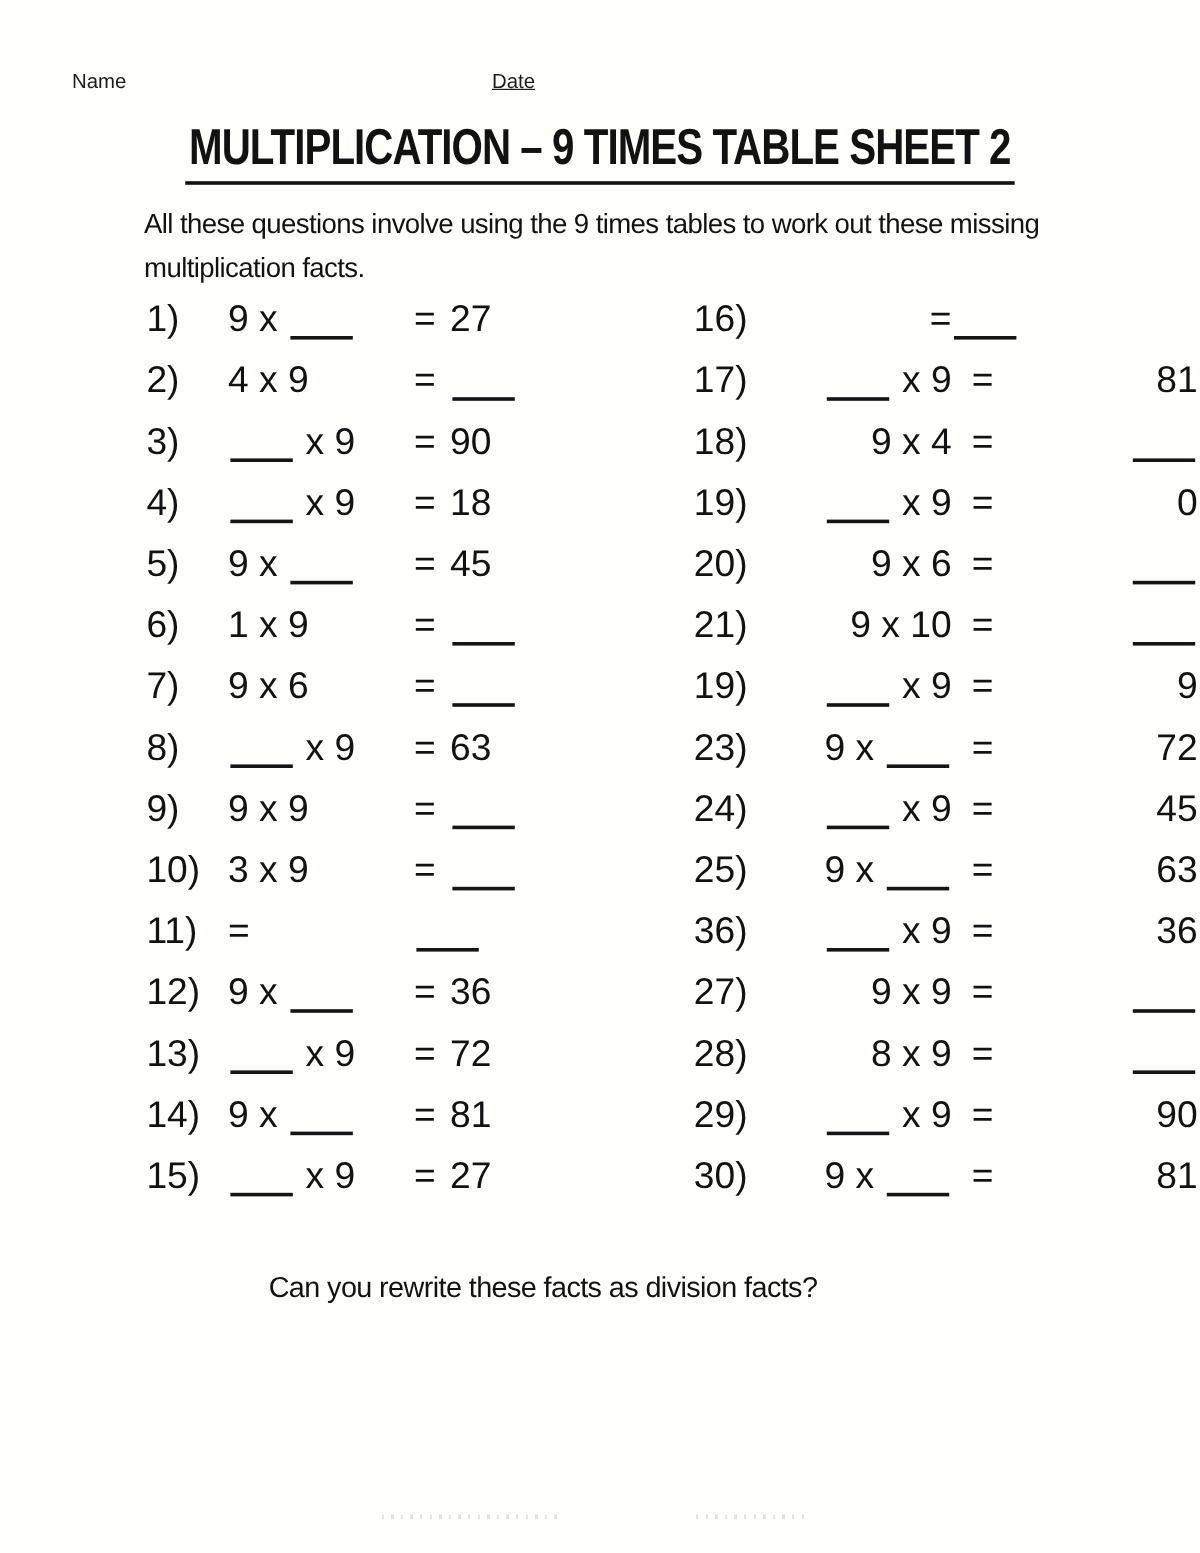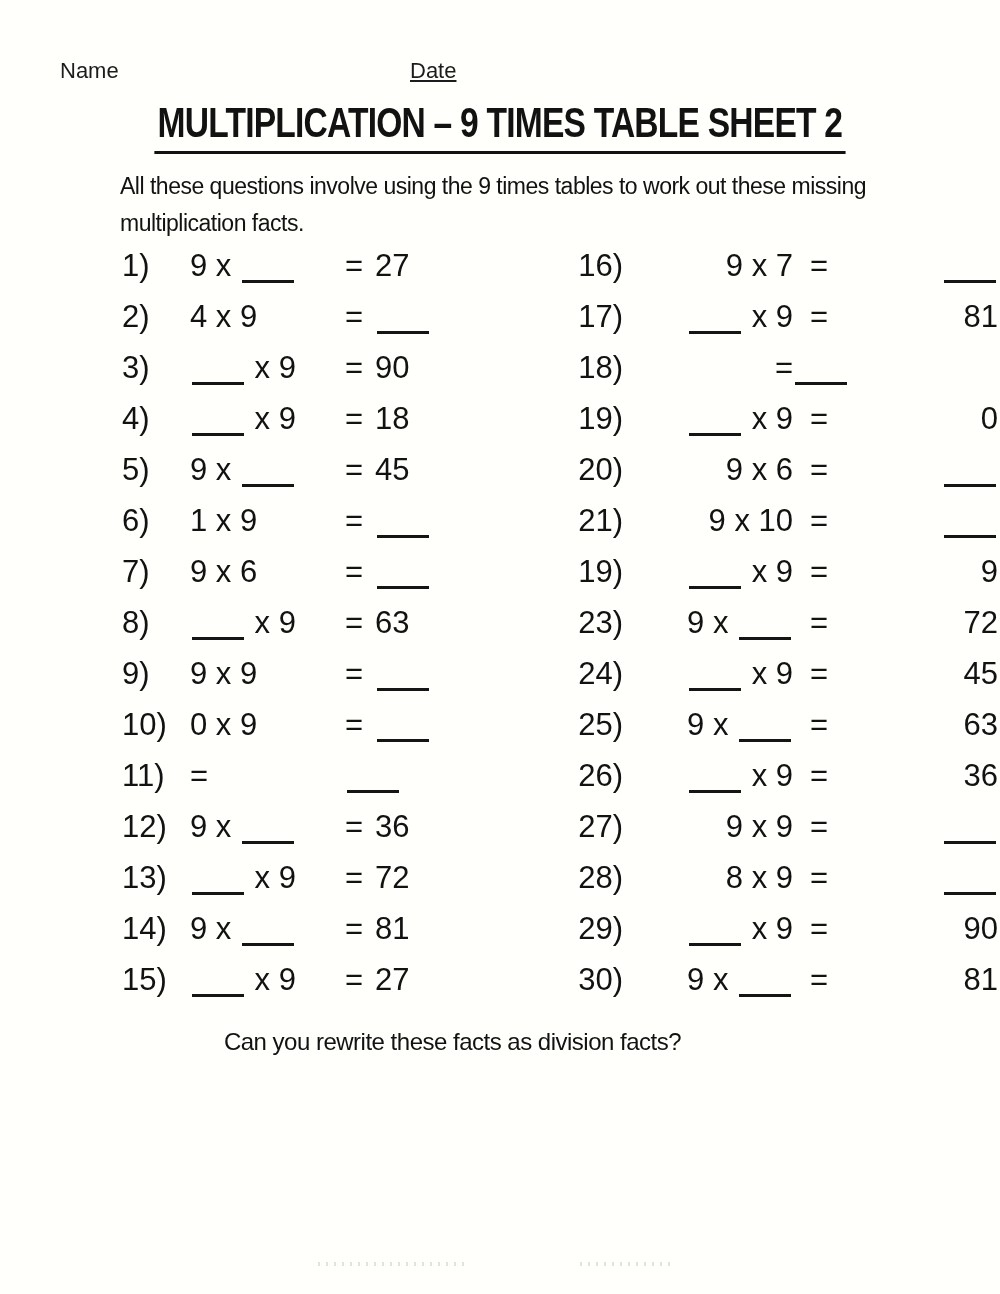--- a/index.html
+++ b/index.html
@@ -6,21 +6,21 @@
   .sheet {
     position:relative;
     width:1000px; height:1294px;
     background:#fffffb;
     color:#121212;
     font-family:"Liberation Sans", sans-serif;
     overflow:hidden;
   }
 
   
-  .meta-label { position:absolute; top:58px; font-size:22px; color:#1c1c1c; }
+  .meta-label { position:absolute; top:58px; font-size:17px; color:#1c1c1c; }
   .meta-name { left:60px; }
   .meta-date { left:410px;text-decoration:underline; }
 
   
   .title-wrap { position:absolute; top:99px; left:0; width:1000px; text-align:center; }
   .title-inner {
     display:inline-block;
     font-size:42px; font-weight:600; letter-spacing:-1px;
     white-space:nowrap;
     transform:scaleX(0.80); transform-origin:center;
@@ -47,21 +47,21 @@
   .blank {
     display:inline-block;
     width:52px; height:20px;
     border-bottom:3px solid #151515;
     vertical-align:-7px;
     margin:0 2px;
   }
 
   
   .footer-prompt {
-    position:absolute; top:1028px; left:0; width:905px;
+    position:absolute; top:1060px; left:0; width:905px;
     text-align:center; font-size:24px; letter-spacing:-0.5px;
   }
 
   
   .wm {
     position:absolute; top:1262px; height:4px; opacity:0.28;
     background:repeating-linear-gradient(90deg,#9a9a8a 0 2px,transparent 2px 8px);
   }
   .wm1 { left:318px; width:150px; }
   .wm2 { left:580px; width:95px; }
@@ -133,21 +133,21 @@
     <span class="qans">63</span>
   </div>
       <div class="qrow">
     <span class="qnum">9)</span>
     <span class="qexpr">9 x 9</span>
     <span class="qeq">=</span>
     <span class="qans"><span class="blank"></span></span>
   </div>
       <div class="qrow">
     <span class="qnum">10)</span>
-    <span class="qexpr">0 x 9</span>
+    <span class="qexpr">3 x 9</span>
     <span class="qeq">=</span>
     <span class="qans"><span class="blank"></span></span>
   </div>
       <div class="qrow">
     <span class="qnum">11)</span>
     <span class="qeq">=</span>
     <span class="qans"><span class="blank"></span></span>
   </div>
       <div class="qrow">
     <span class="qnum">12)</span>
@@ -170,32 +170,32 @@
       <div class="qrow">
     <span class="qnum">15)</span>
     <span class="qexpr"><span class="blank"></span> x 9</span>
     <span class="qeq">=</span>
     <span class="qans">27</span>
   </div>
     </div>
   <div class="qcol qcol-right" id="qcol-right">
       <div class="qrow">
     <span class="qnum">16)</span>
-    <span class="qexpr">9 x 7</span>
     <span class="qeq">=</span>
     <span class="qans"><span class="blank"></span></span>
   </div>
       <div class="qrow">
     <span class="qnum">17)</span>
     <span class="qexpr"><span class="blank"></span> x 9</span>
     <span class="qeq">=</span>
     <span class="qans">81</span>
   </div>
       <div class="qrow">
     <span class="qnum">18)</span>
+    <span class="qexpr">9 x 4</span>
     <span class="qeq">=</span>
     <span class="qans"><span class="blank"></span></span>
   </div>
       <div class="qrow">
     <span class="qnum">19)</span>
     <span class="qexpr"><span class="blank"></span> x 9</span>
     <span class="qeq">=</span>
     <span class="qans">0</span>
   </div>
       <div class="qrow">
@@ -228,21 +228,21 @@
     <span class="qeq">=</span>
     <span class="qans">45</span>
   </div>
       <div class="qrow">
     <span class="qnum">25)</span>
     <span class="qexpr">9 x <span class="blank"></span></span>
     <span class="qeq">=</span>
     <span class="qans">63</span>
   </div>
       <div class="qrow">
-    <span class="qnum">26)</span>
+    <span class="qnum">36)</span>
     <span class="qexpr"><span class="blank"></span> x 9</span>
     <span class="qeq">=</span>
     <span class="qans">36</span>
   </div>
       <div class="qrow">
     <span class="qnum">27)</span>
     <span class="qexpr">9 x 9</span>
     <span class="qeq">=</span>
     <span class="qans"><span class="blank"></span></span>
   </div>

